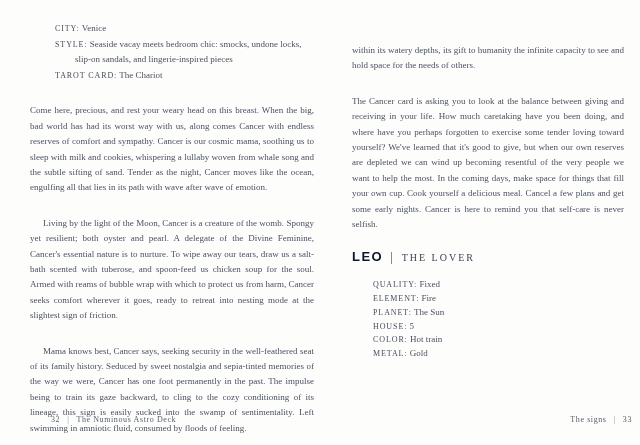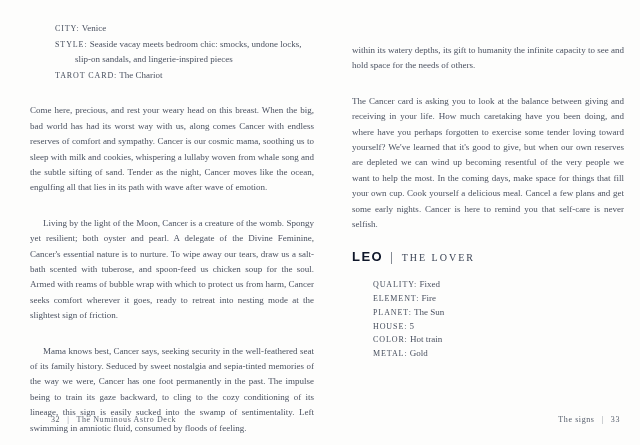--- a/index.html
+++ b/index.html
@@ -106,21 +106,21 @@
   }
   
   .footer {
     position: absolute;
     top: 415px;
     font-size: 8px;
     letter-spacing: 0.6px;
     color: #555d6b;
   }
   .footer-left { left: 30px; margin-left: 21px; }
-  .footer-right { right: 20px; text-align: right; }
+  .footer-right { right: 8px; text-align: right; }
   .footer .sep { margin: 0 7px; color: #8a909b; }
 </style>
 </head>
 <body>
 
 <div class="spread">
 
   <div class="page-left">
 
     <div class="attr-block-left">

